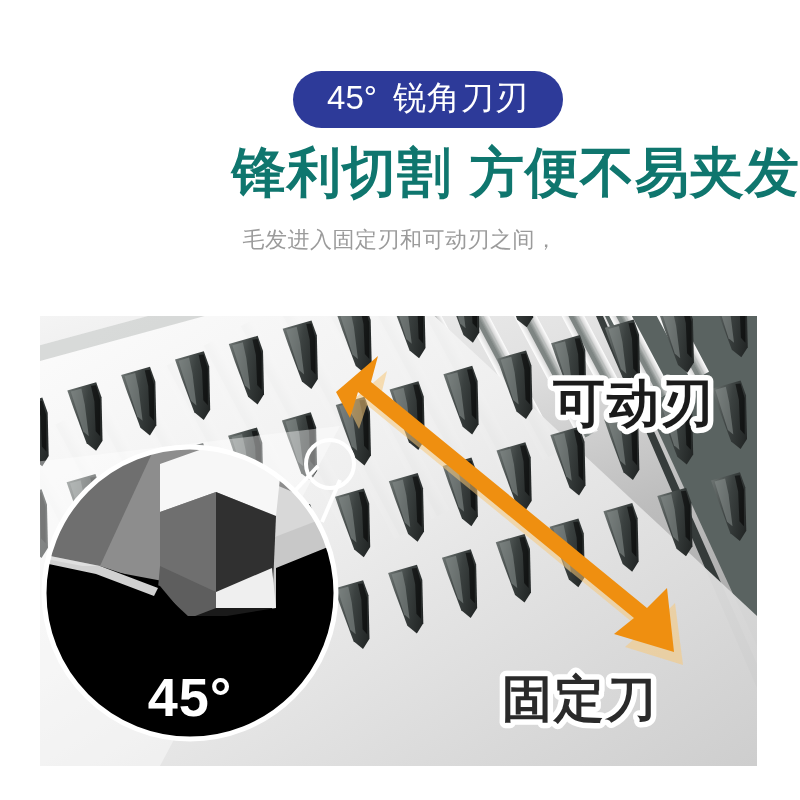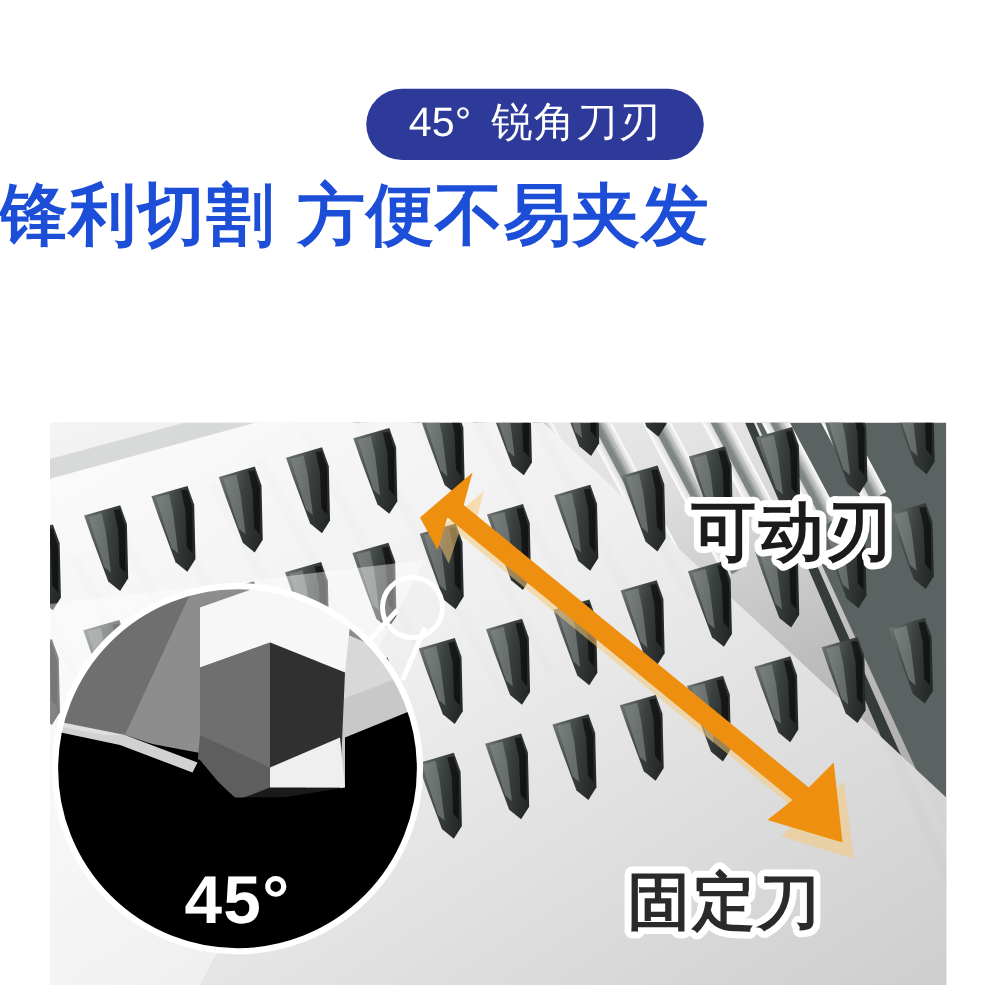--- a/index.html
+++ b/index.html
@@ -51,25 +51,25 @@
     display: inline-block;
     width: 16px;
   }
 
   
   .headline {
     position: absolute;
     top: 141px;
     left: 0;
     width: 800px;
-    text-align: left;
+    text-align: right;
     font-size: 54px;
     line-height: 62px;
     font-weight: 700;
-    color: #1d4ed8;
+    color: #0f766e;
     letter-spacing: 1px;
     white-space: nowrap;
   }
   .headline .hgap {
     display: inline-block;
     width: 18px;
   }
 
   
   .subtitle {
@@ -84,21 +84,21 @@
     letter-spacing: 0.5px;
     white-space: nowrap;
   }
   .subtitle .line { display: block; }
   .subtitle .sgap { display: inline-block; width: 10px; }
 
   
   .photo {
     position: absolute;
     left: 40px;
-    top: 338px;
+    top: 316px;
     width: 717px;
     height: 450px;
     overflow: hidden;
     background: linear-gradient(160deg, #f2f2f2 0%, #dcdcdc 38%, #b4b4b4 72%, #a8a8a8 100%);
   }
   .photo svg { display: block; }
 
   
   .lbl {
     font-family: "Liberation Sans", "DejaVu Sans", sans-serif;
@@ -110,20 +110,21 @@
 
 <div class="page">
 
   <div class="badge-row">
     <span class="badge"><span class="deg">45°</span><span class="gap"></span><span>锐角刀刃</span></span>
   </div>
 
   <div class="headline"><span>锋利切割</span><span class="hgap"></span><span>方便不易夹发</span></div>
 
   <div class="subtitle">
+    <span class="line">毛发进入固定刃和可动刃之间，</span>
   </div>
 
   <div class="photo">
     <svg width="717" height="450" viewBox="0 0 717 450" xmlns="http://www.w3.org/2000/svg">
       <defs>
         <linearGradient id="bgGrad" x1="0" y1="0" x2="0.55" y2="1">
           <stop offset="0%" stop-color="#f4f4f4"></stop>
           <stop offset="35%" stop-color="#e2e2e2"></stop>
           <stop offset="68%" stop-color="#bdbdbd"></stop>
           <stop offset="100%" stop-color="#a6a6a6"></stop>

